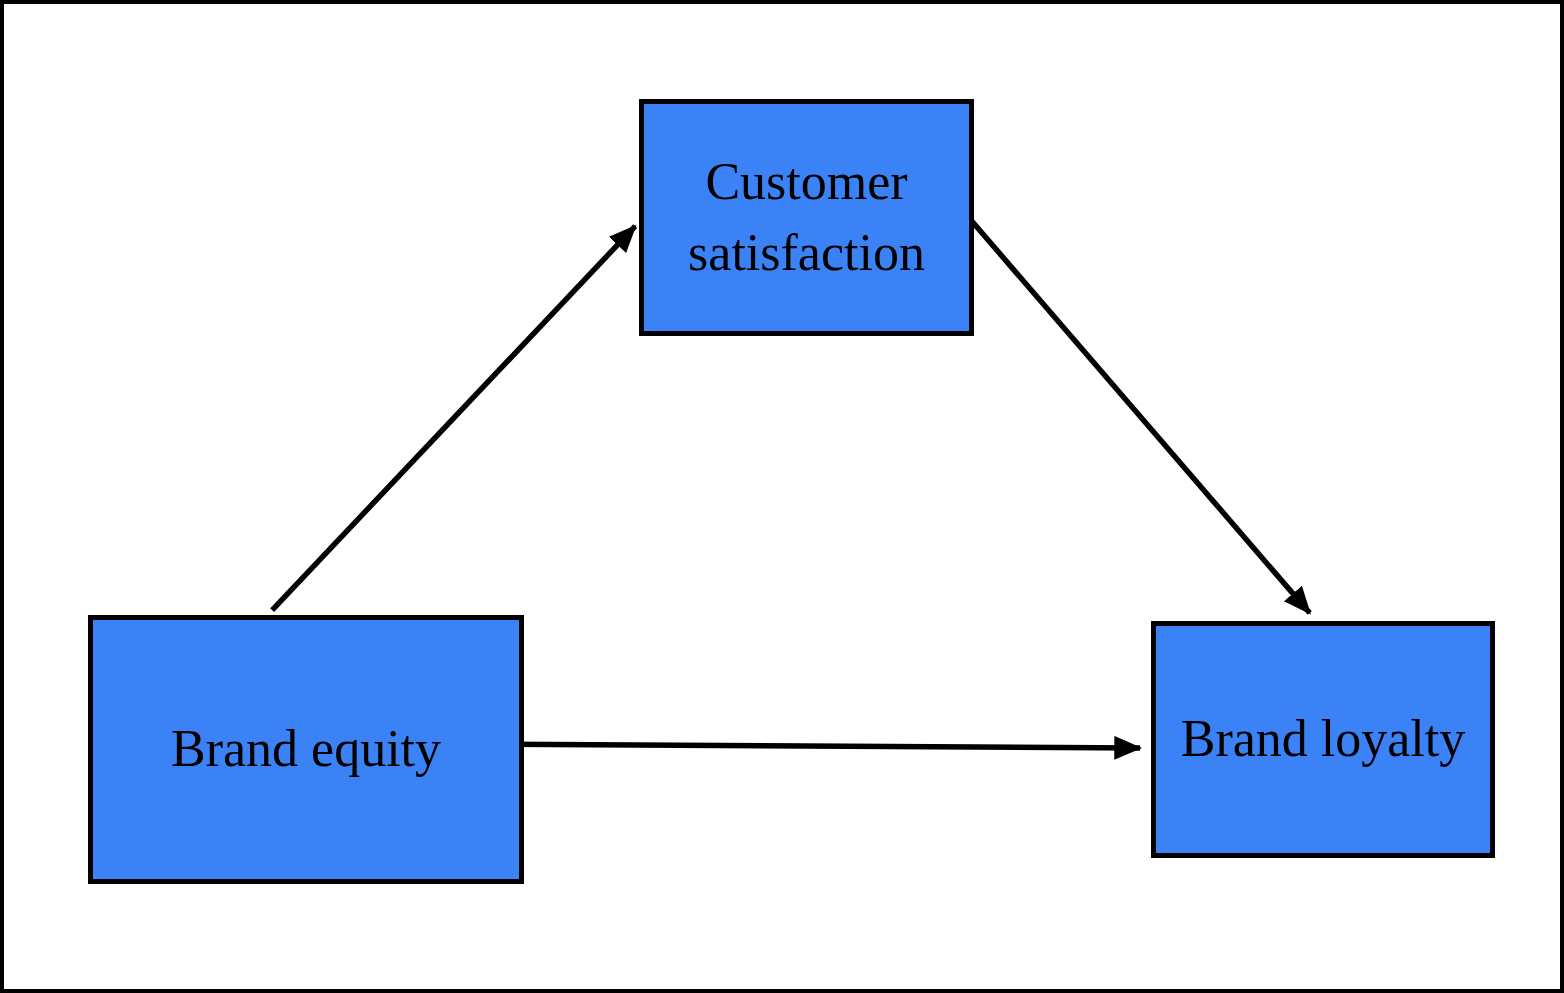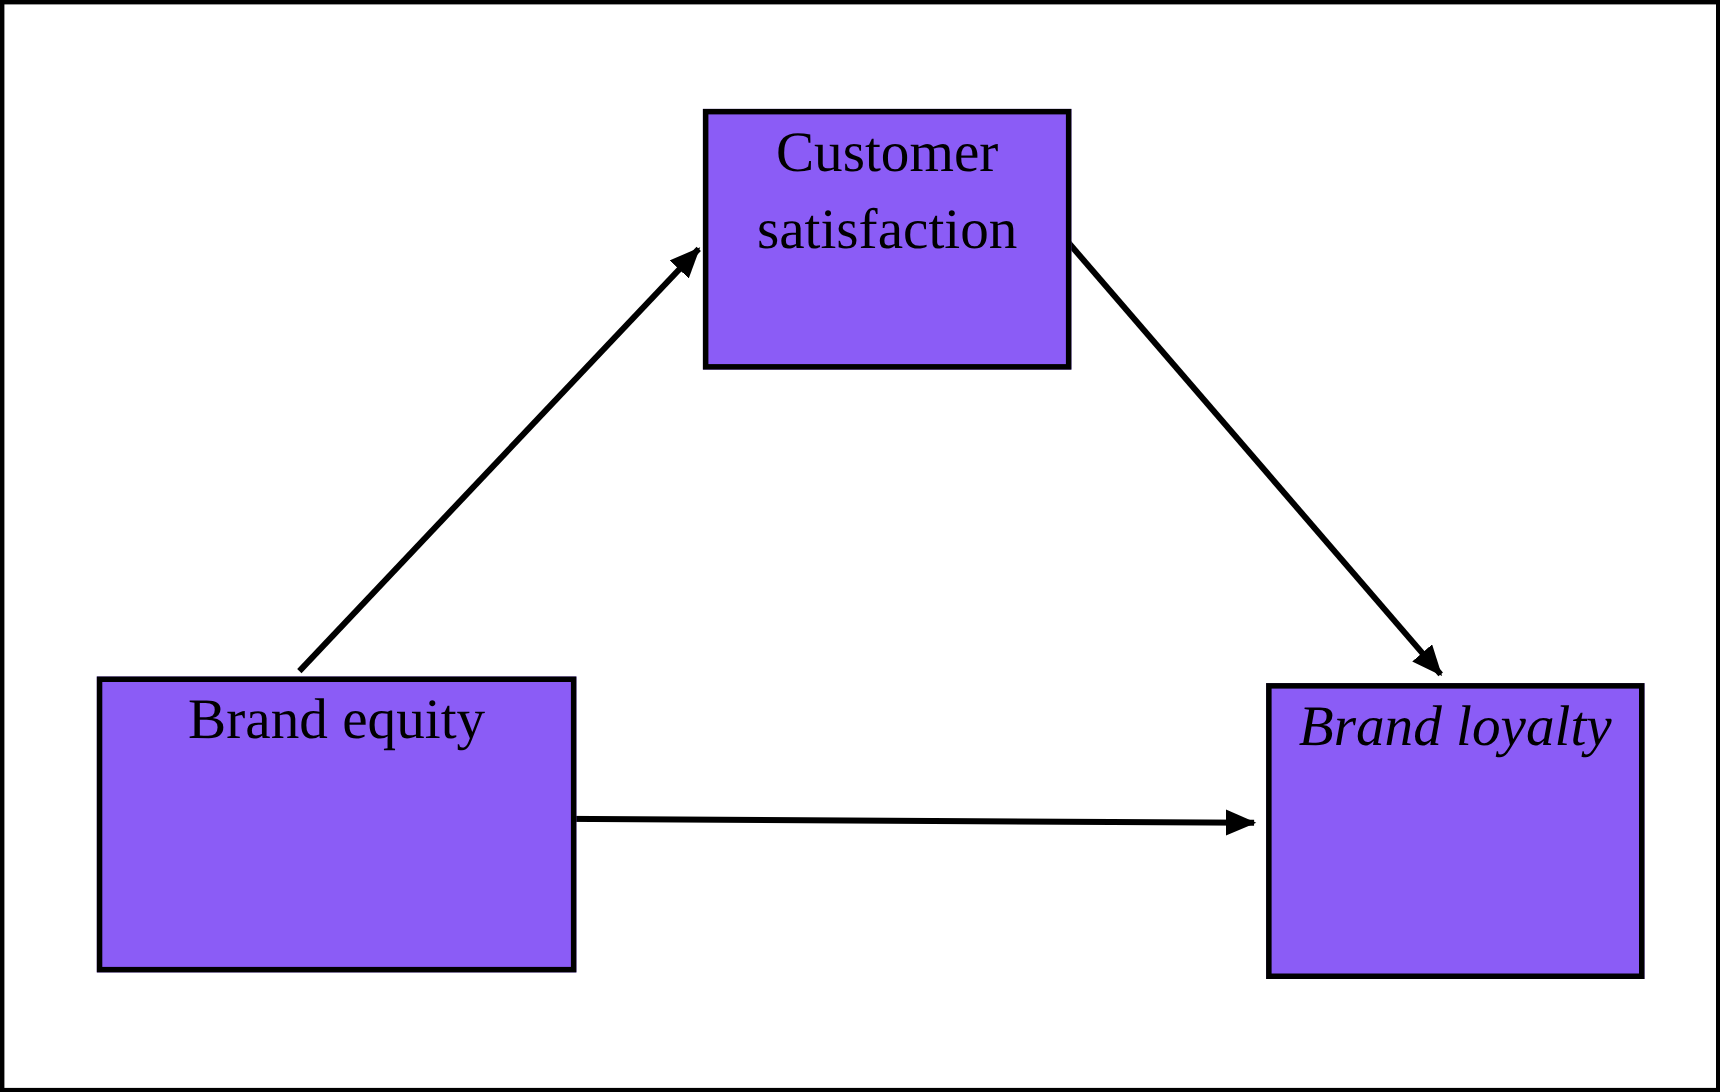--- a/index.html
+++ b/index.html
@@ -21,23 +21,23 @@
     position: absolute;
     left: 0;
     top: 0;
     width: 100%;
     height: 100%;
   }
   .node {
     position: absolute;
     box-sizing: border-box;
     border: 5px solid #000000;
-    background: #8b5cf6;
+    background: #3b82f6;
     display: flex;
-    align-items: flex-start;
+    align-items: center;
     justify-content: center;
     text-align: center;
     color: #000000;
     font-size: 52px;
     line-height: 1.35;
   }
   .node-customer-satisfaction {
     left: 635px;
     top: 95px;
     width: 335px;
@@ -46,22 +46,21 @@
   .node-brand-equity {
     left: 84px;
     top: 611px;
     width: 436px;
     height: 269px;
   }
   .node-brand-loyalty {
     left: 1147px;
     top: 617px;
     width: 344px;
-    height: 269px;
-    font-style: italic;
+    height: 237px;
   }
   .node-label {
     display: block;
     padding: 0 10px;
   }
 </style>
 </head>
 <body>
 
 <div class="canvas">

